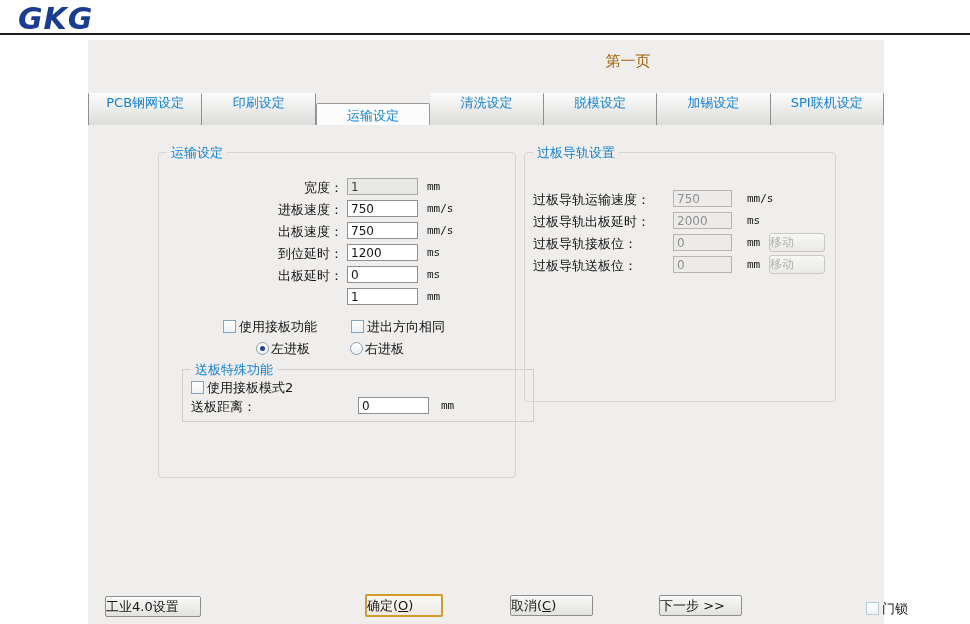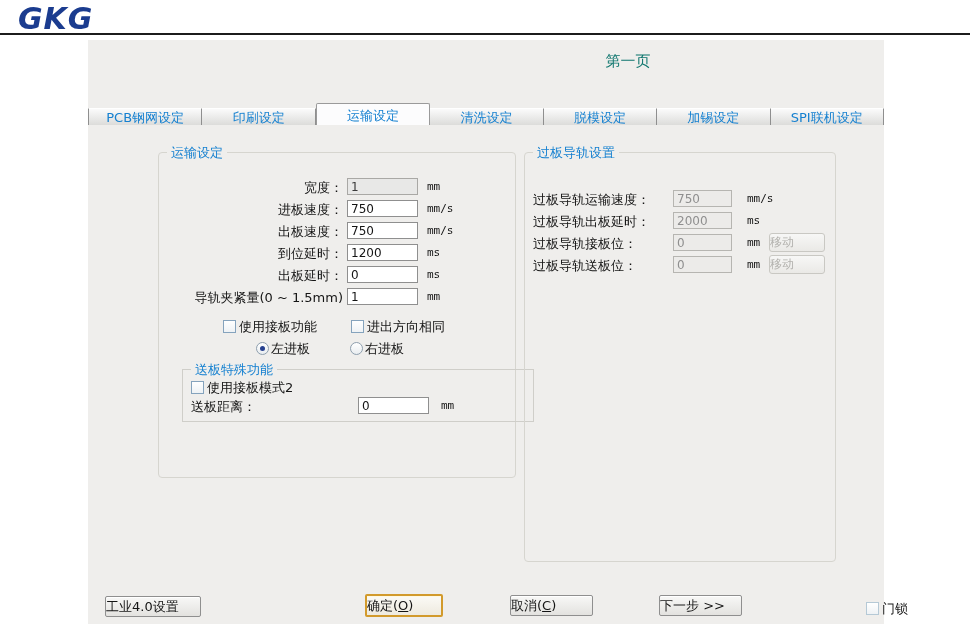--- a/index.html
+++ b/index.html
@@ -7,37 +7,37 @@
   .page{position:relative;width:970px;height:624px;}
 
   
   .logo{position:absolute;left:18px;top:1px;font-style:italic;font-weight:900;font-size:30px;
     color:#1b3c8f;letter-spacing:1px;}
   .topline{position:absolute;left:0;top:33px;width:970px;height:2px;background:#1c1c1c;}
 
   
   .dialog{position:absolute;left:88px;top:40px;width:796px;height:584px;background:#efeeec;}
   .page-title{position:absolute;left:480px;top:12px;width:120px;text-align:center;
-    font-size:15px;color:#0f766e;}
+    font-size:15px;color:#a16207;}
 
   
   .tabstrip{position:absolute;left:0;top:63px;width:796px;height:22px;display:flex;align-items:flex-end;}
-  .tab{flex:1;height:17px;line-height:17px;text-align:center;font-size:13px;color:#1580d0;
+  .tab{flex:1;height:32px;line-height:17px;text-align:center;font-size:13px;color:#1580d0;
     background:linear-gradient(#fbfbfb,#dcdcda);border-top:1px solid #ffffff;
     border-right:1px solid #8f8f8f;box-sizing:border-box;cursor:default;white-space:nowrap;overflow:hidden;}
   .tab:first-child{border-left:1px solid #8f8f8f;}
   .tab.selected{height:22px;line-height:24px;background:#fcfcfd;border:1px solid #9a9a9a;
     border-bottom:none;border-radius:2px 2px 0 0;}
 
   
   .group{position:absolute;border:1px solid #d6d5cf;border-radius:4px;box-sizing:border-box;}
   .group-title{position:absolute;top:-9px;left:8px;background:#efeeec;padding:0 4px;
     color:#1580d0;font-size:13px;white-space:nowrap;}
   .group-transport{left:70px;top:112px;width:358px;height:326px;}
-  .group-rail{left:436px;top:112px;width:312px;height:410px;}
+  .group-rail{left:436px;top:112px;width:312px;height:250px;}
   .group-special{left:23px;top:216px;width:352px;height:53px;border:1px solid #cfcec9;
     border-radius:0;position:absolute;box-sizing:border-box;}
 
   
   .row{position:absolute;height:18px;left:0;width:100%;}
   .flabel{position:absolute;left:2px;width:182px;text-align:right;font-size:13px;color:#141414;
     top:1px;white-space:nowrap;}
   .tinput{position:absolute;left:188px;top:0;width:66px;height:15px;border:1px solid #8f8f8f;
     background:#ffffff;font-size:12px;color:#141414;padding:0 0 0 3px;
     font-family:"DejaVu Sans","Liberation Sans",sans-serif;}
@@ -122,21 +122,20 @@
         <span class="flabel">到位延时：</span>
         <input class="tinput" value="1200" style="">
         <span class="funit">ms</span>
       </div>
       <div class="row" style="top:113px">
         <span class="flabel">出板延时：</span>
         <input class="tinput" value="0" style="">
         <span class="funit">ms</span>
       </div>
       <div class="row" style="top:135px">
-        <span class="flabel">导轨夹紧量(0 ~ 1.5mm)</span>
         <input class="tinput" value="1" style="">
         <span class="funit">mm</span>
       </div>
 
       <div class="opt" style="left:64px;top:163px">
         <span class="cbx"></span><span class="optlabel">使用接板功能</span>
       </div>
       <div class="opt" style="left:192px;top:163px">
         <span class="cbx"></span><span class="optlabel">进出方向相同</span>
       </div>

